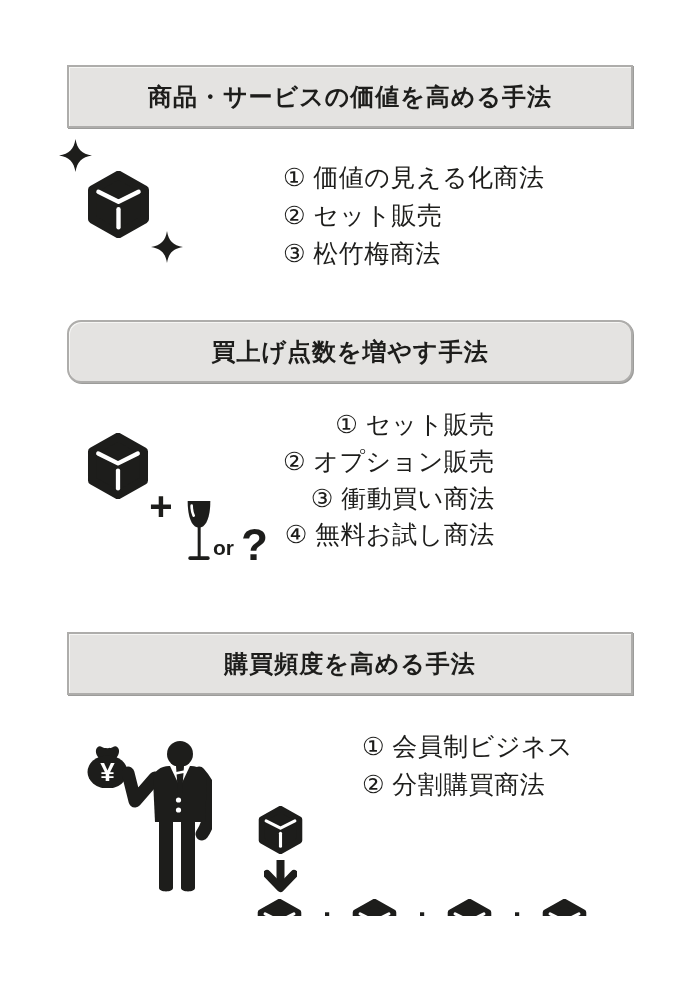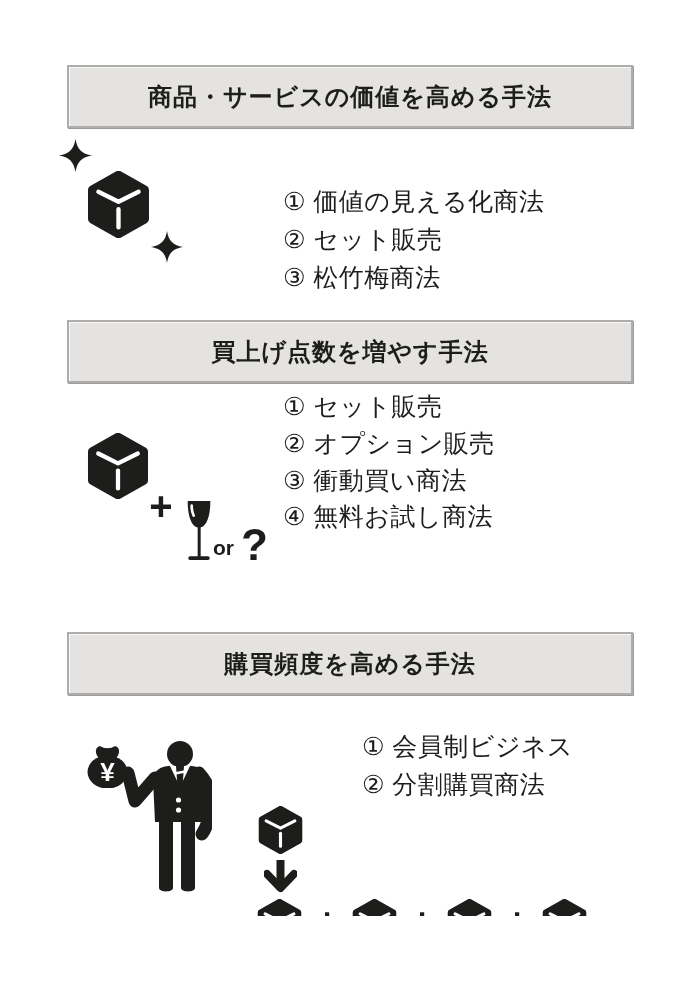--- a/index.html
+++ b/index.html
@@ -104,43 +104,43 @@
     <svg viewBox="0 0 94 100">
         <use href="#cube"></use>
       </svg>
   </div>
   <div class="abs icon" style="left:151px;top:231px;width:32px;height:32px;">
     <svg viewBox="0 0 100 100">
         <use href="#sparkle"></use>
       </svg>
   </div>
 
-  <div class="abs list lh38" style="left:283px;top:158px;margin-top:24px;">
+  <div class="abs list lh38" style="left:283px;top:158px;">
     <span class="li">① 価値の見える化商法</span>
     <span class="li">② セット販売</span>
     <span class="li">③ 松竹梅商法</span>
   </div>
 
-  <div class="abs hdr" style="top:320px;">買上げ点数を増やす手法</div>
+  <div class="abs hdr" style="top:320px;border-radius:14px;">買上げ点数を増やす手法</div>
 
   <div class="abs icon" style="left:87px;top:432px;width:62px;height:68px;">
     <svg viewBox="0 0 94 100">
         <use href="#cube"></use>
       </svg>
   </div>
   <div class="abs sym" style="left:144px;top:486px;width:34px;font-size:40px;line-height:40px;">+</div>
   <div class="abs icon" style="left:185px;top:499px;width:28px;height:68px;">
     <svg viewBox="0 0 42 100">
         <use href="#wineglass"></use>
       </svg>
   </div>
   <div class="abs sym" style="left:213px;top:534px;font-size:21px;line-height:28px;">or</div>
   <div class="abs sym" style="left:241px;top:521px;font-size:44px;line-height:48px;">?</div>
 
-  <div class="abs list lh37" style="left:283px;top:388px;">
+  <div class="abs list lh37" style="left:283px;top:406px;text-align:right;">
     <span class="li">① セット販売</span>
     <span class="li">② オプション販売</span>
     <span class="li">③ 衝動買い商法</span>
     <span class="li">④ 無料お試し商法</span>
   </div>
 
   <div class="abs hdr" style="top:632px;">購買頻度を高める手法</div>
 
   <div class="abs icon" style="left:87px;top:744px;width:41px;height:44px;">
     <svg viewBox="0 0 41 44">

